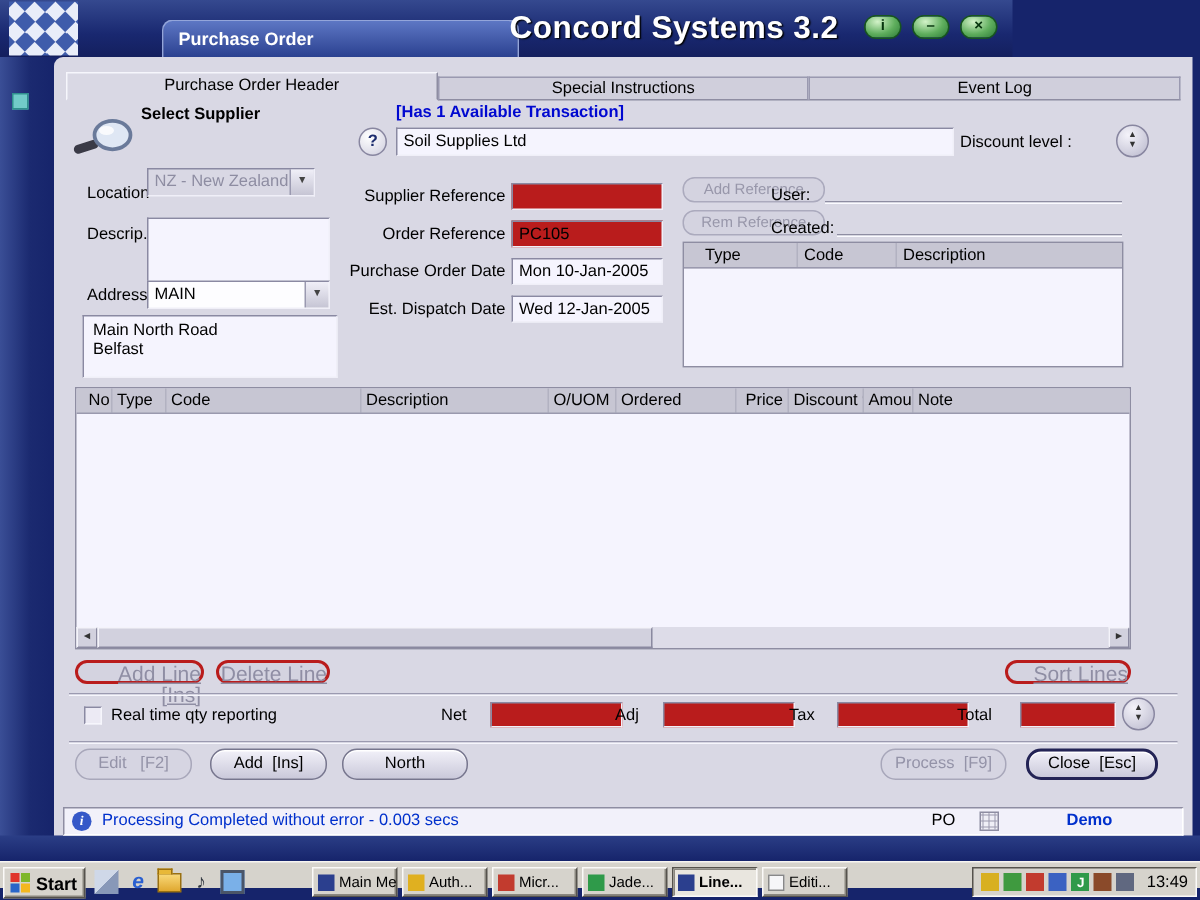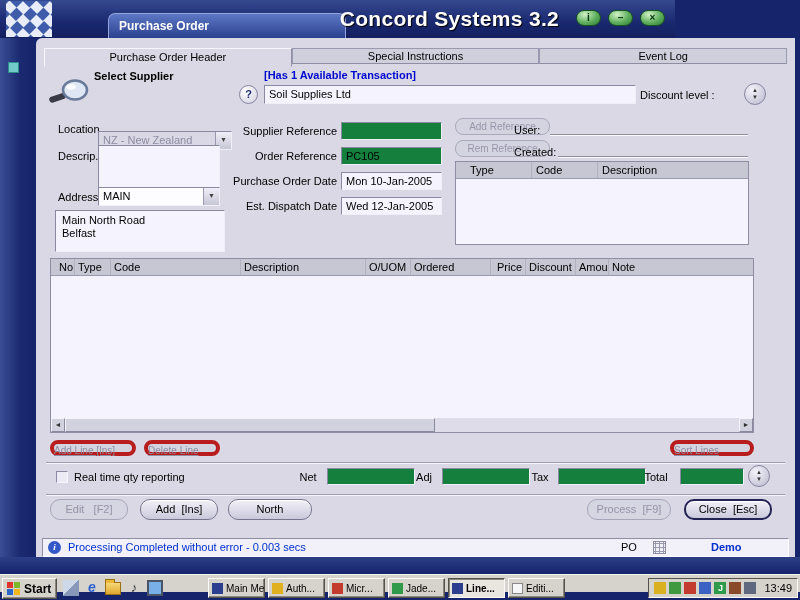--- a/index.html
+++ b/index.html
@@ -27,28 +27,28 @@
   
   #left-strip{position:absolute;left:0;top:38px;width:36px;height:536px;
     background:linear-gradient(90deg,#3a4e96,#1b2a70 55%,#16246b)}
   #side-button{position:absolute;left:8px;top:24px;width:11px;height:11px;background:#72cbc9;border:1px solid #2f8f8d}
   #right-strip{position:absolute;right:0;top:38px;width:5px;height:536px;background:#16246b}
   #bottom-strip{position:absolute;left:0;top:557px;width:800px;height:17px;
     background:linear-gradient(180deg,#2b3e86,#16246b)}
   #panel{position:absolute;left:36px;top:38px;width:759px;height:519px;background:#d9d8e4;border-radius:6px 0 0 0}
 
   
-  #tabbar{position:absolute;left:8px;top:10px;width:743px;height:19px;display:flex;align-items:flex-start}
+  #tabbar{position:absolute;left:8px;top:10px;width:743px;height:19px;display:flex;align-items:flex-end}
   .tab{flex:1;height:16px;background:#d0cfdc;border:1px solid #9a99b0;border-bottom:1px solid #8e8da2;
     text-align:center;line-height:14px;cursor:pointer}
   .tab.active{height:19px;background:#d9d8e4;border-color:#f6f6fc #8e8da2 #d9d8e4 #f6f6fc;line-height:17px}
 
   
   .sunken{border:1px solid;border-color:#8a89a2 #f0eff8 #f0eff8 #8a89a2}
-  .field{background:#15803d;padding:2px 4px;overflow:hidden;white-space:nowrap}
+  .field{background:#b91c1c;padding:2px 4px;overflow:hidden;white-space:nowrap}
   .field.ro{background:#f5f4fe}
   .dropdown{display:flex;background:#fdfdff}
   .dropdown .dd-text{flex:1;padding:2px 4px;overflow:hidden;white-space:nowrap}
   .dropdown .dd-btn{width:16px;background:linear-gradient(#f0eff8,#c6c5d4);border-left:1px solid #9a99b0;
     text-align:center;font-size:7px;line-height:16px;color:#444;cursor:pointer}
   .dropdown.disabled{background:#d9d8e4}
   .dropdown.disabled .dd-text{color:#8e8da2}
   .spinner{width:22px;height:22px;border-radius:50%;cursor:pointer;
     background:radial-gradient(circle at 35% 30%,#f4f3fa,#b9b8cc);border:1px solid #8886a0;
     display:flex;flex-direction:column;align-items:center;justify-content:center;color:#333}
@@ -62,21 +62,21 @@
   #help-button{position:absolute;left:203px;top:47px;width:19px;height:19px;border-radius:50%;cursor:pointer;
     background:radial-gradient(circle at 35% 30%,#fff,#cfcede);border:1px solid #8886a0;
     text-align:center;line-height:17px;font-weight:bold;color:#1c2c6e}
   #transaction-info{position:absolute;left:228px;top:31px;color:#0008d0;font-weight:bold}
   #supplier-name{position:absolute;left:228px;top:47px;width:372px;height:19px}
   #discount-label{position:absolute;left:604px;top:51px}
   #discount-spinner{position:absolute;left:708px;top:45px}
 
   
   #location-label{position:absolute;left:22px;top:85px}
-  #location-dd{position:absolute;left:62px;top:93px;width:134px;height:19px}
+  #location-dd{position:absolute;left:62px;top:74px;width:112px;height:19px}
   #descrip-label{position:absolute;left:22px;top:112px}
   #descrip-box{position:absolute;left:62px;top:107px;width:122px;height:44px;background:#f5f4fe;padding:2px 4px}
   #address-label{position:absolute;left:22px;top:153px}
   #address-dd{position:absolute;left:62px;top:149px;width:122px;height:19px}
   #address-box{position:absolute;left:19px;top:172px;width:170px;height:42px;background:#f5f4fe;
     padding:3px 6px;line-height:13px}
 
   
   .mid-label{position:absolute;left:178px;width:123px;text-align:right}
   #supplier-ref-label{top:87px}#order-ref-label{top:112px}#po-date-label{top:137px}#dispatch-label{top:162px}
@@ -110,35 +110,35 @@
   .lc7{width:50px}.lc8{width:33px;text-align:right}
   .lc9{flex:1;border-right:none !important}
   #lines-hscroll{position:absolute;left:0;bottom:0;width:702px;height:14px;background:#dddce8;display:flex}
   .scroll-btn{width:14px;height:14px;background:#d2d1de;border:1px solid;cursor:pointer;
     border-color:#f4f3fa #8a89a0 #8a89a0 #f4f3fa;font-size:7px;line-height:12px;text-align:center;color:#333}
   #hscroll-thumb{width:370px;height:14px;background:#d2d1de;border:1px solid;cursor:pointer;
     border-color:#f4f3fa #8a89a0 #8a89a0 #f4f3fa}
   #hscroll-right{margin-left:auto}
 
   
-  .line-btn{position:absolute;height:16px;border-radius:8px;background:#d4d3e0;border:4px solid #b91c1c;
-    color:#8f8ea4;font-size:10px;text-align:left;line-height:14px;text-decoration:underline}
+  .line-btn{position:absolute;height:16px;border-radius:8px;background:#d4d3e0;border:2px solid #b91c1c;
+    color:#8f8ea4;font-size:14px;text-align:right;line-height:14px;text-decoration:underline}
   #add-line-btn{left:14px;top:402px;width:86px}
   #delete-line-btn{left:108px;top:402px;width:76px}
   #sort-lines-btn{left:634px;top:402px;width:84px}
 
   .sep{position:absolute;left:10px;width:739px;height:2px;
     border-top:1px solid #9b9ab0;border-bottom:1px solid #f6f6fc}
   #sep1{top:424px}#sep2{top:456px}
 
   
   #realtime-check{position:absolute;left:20px;top:433px;width:12px;height:12px;background:#eceaf4;cursor:pointer;
     border:1px solid;border-color:#8a89a2 #f6f6fc #f6f6fc #8a89a2}
   #realtime-label{position:absolute;left:38px;top:433px}
-  .tot-label{position:absolute;top:433px;text-align:center}
+  .tot-label{position:absolute;top:433px;text-align:left}
   #net-label{left:258px;width:28px}#adj-label{left:374px;width:28px}
   #tax-label{left:490px;width:28px}#total-label{left:602px;width:36px}
   .tot-field{position:absolute;top:430px;height:17px}
   #net-field{left:291px;width:88px}#adj-field{left:406px;width:88px}
   #tax-field{left:522px;width:88px}#total-field{left:644px;width:64px}
   #total-spinner{position:absolute;left:712px;top:427px}
 
   
   .action-btn{position:absolute;top:461px;height:21px;border-radius:10px;cursor:pointer;
     background:linear-gradient(#f2f1f9,#cac9da);border:1px solid #77768e;box-shadow:inset 0 1px 0 #fff;

